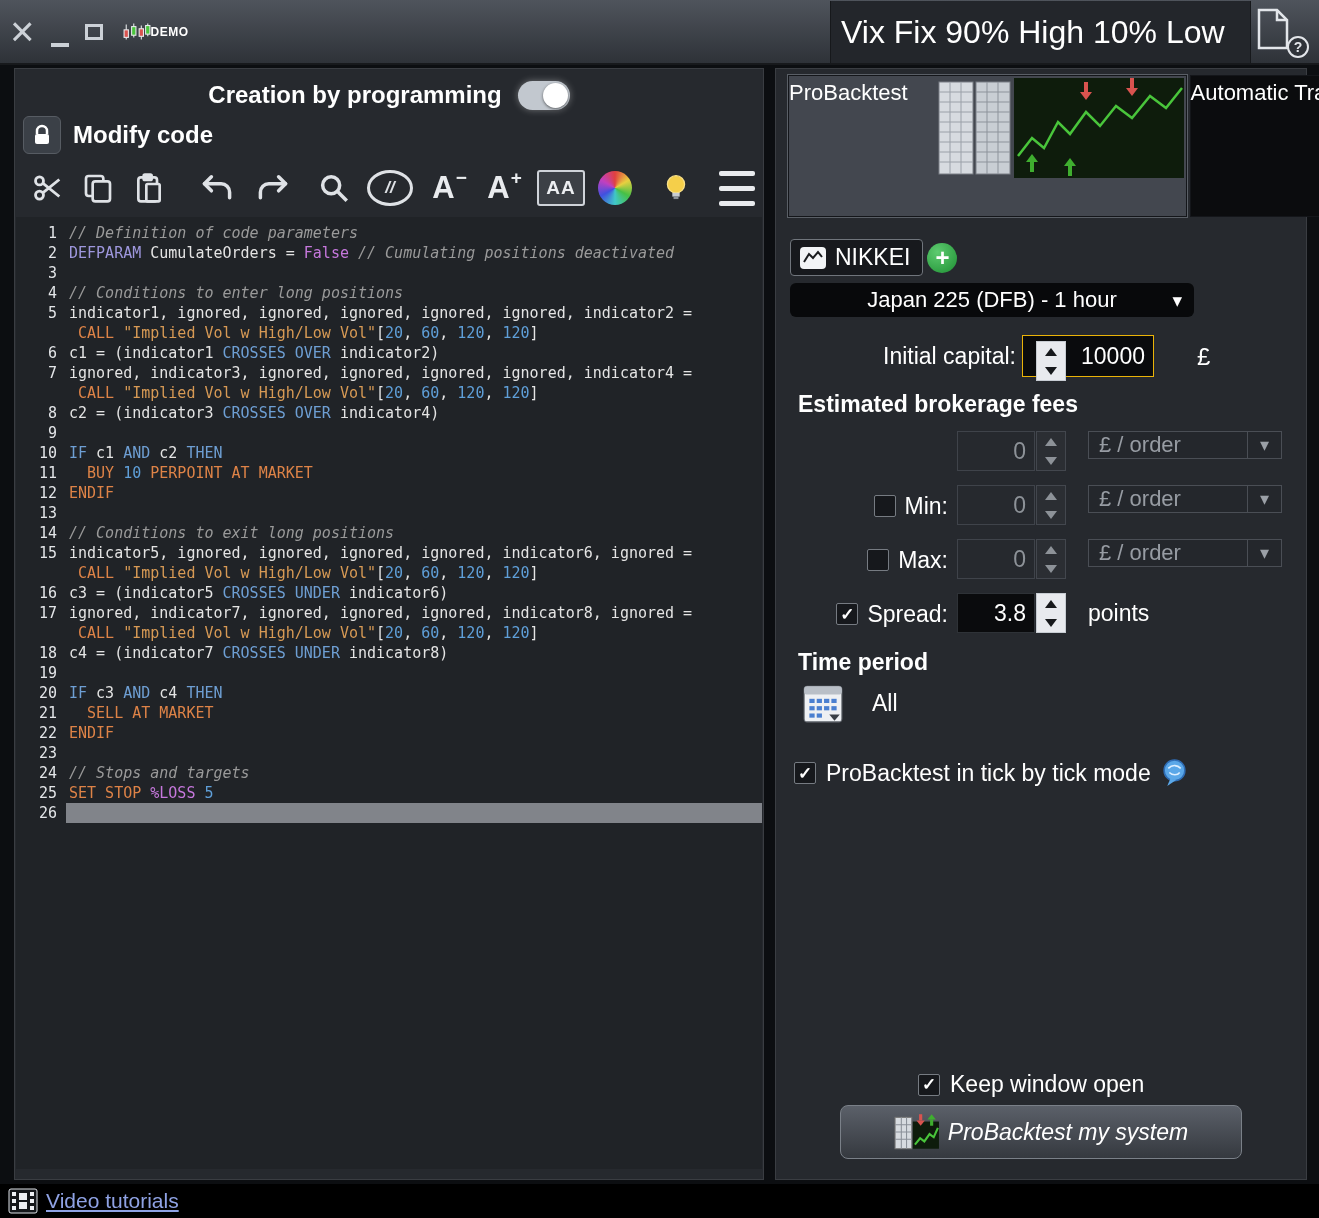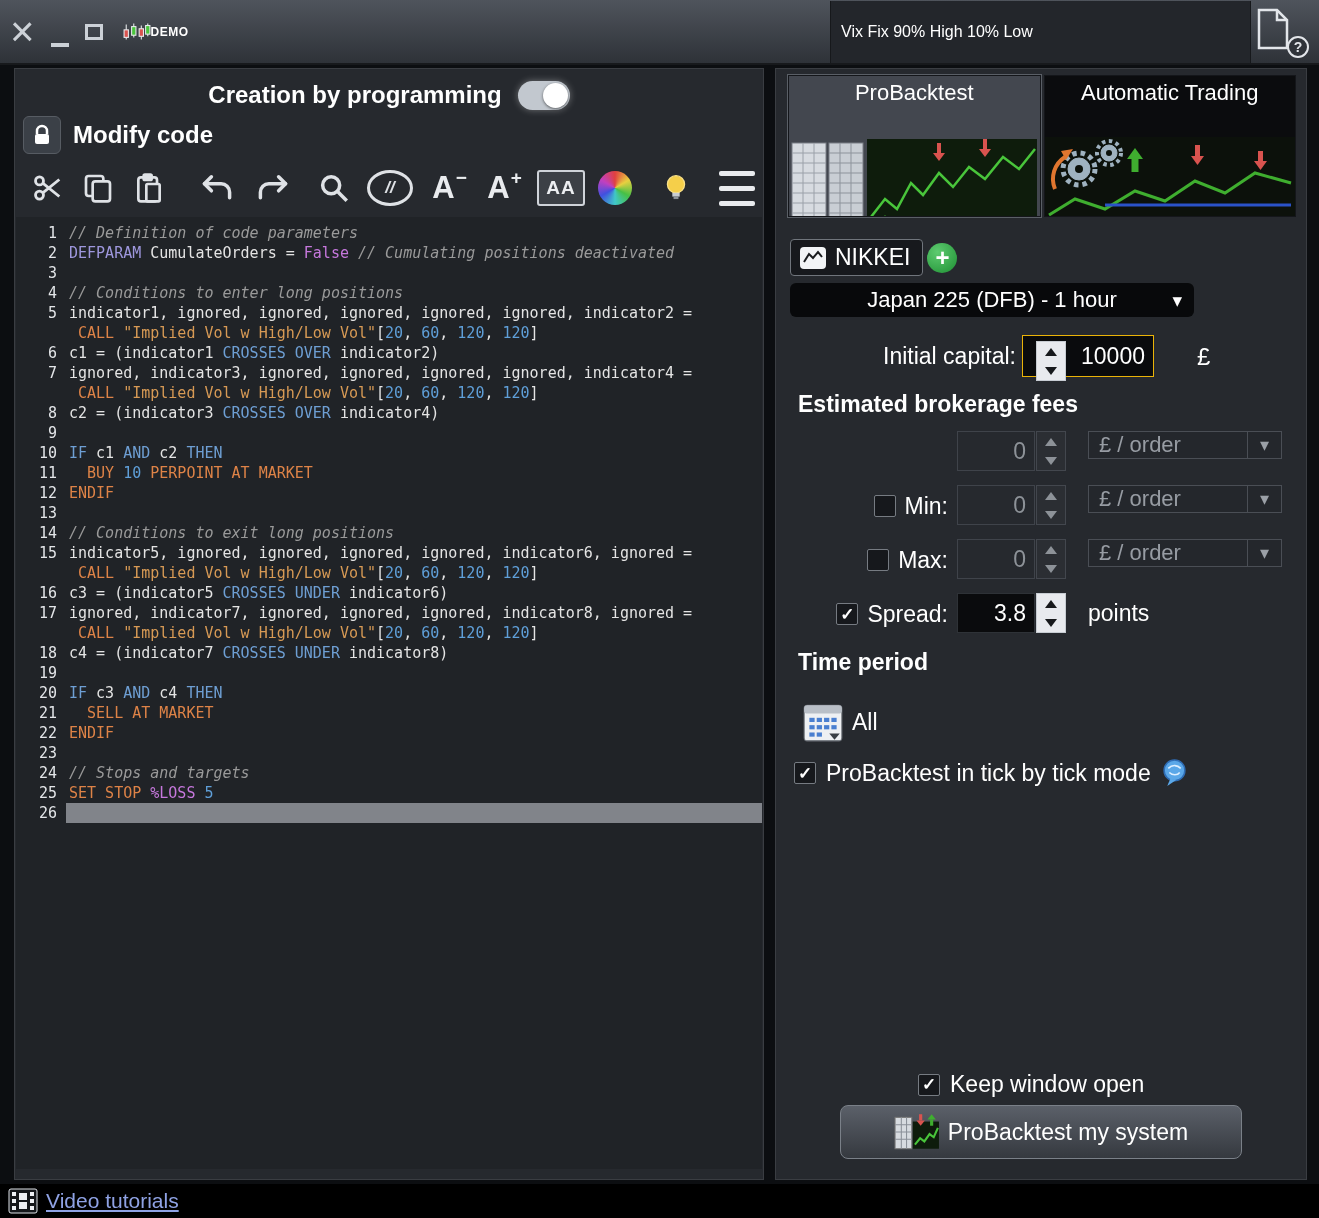--- a/index.html
+++ b/index.html
@@ -24,21 +24,21 @@
   .win-min { width:18px; height:4px; background:#ccd1d7; margin-left:16px; margin-top:26px; }
   .win-max { width:18px; height:16px; border:3px solid #ccd1d7; margin-left:16px; }
   .demo-badge { margin-left:20px; display:flex; flex-direction:row; align-items:center; }
   .demo-label { color:#fff; font-size:12px; font-weight:bold; letter-spacing:.5px; }
   .title-text { color:#f2f3f5; font-size:24px; margin-left:12px; white-space:nowrap; }
   .system-name-box {
     position:absolute; left:830px; top:1px; width:421px; height:62px;
     background:#23262b; border-left:1px solid #16181b; border-right:1px solid #16181b;
     display:flex; align-items:center; padding-left:10px;
   }
-  .system-name { color:#fff; font-size:16px; white-space:nowrap; }
+  .system-name { color:#fff; font-size:32px; white-space:nowrap; }
   .help-btn { position:absolute; right:8px; top:8px; width:56px; height:50px; }
   .help-q {
     position:absolute; right:2px; bottom:0; width:22px; height:22px; border-radius:50%;
     border:2px solid #e3e6ea; background:#2f3339; color:#e3e6ea;
     font-size:14px; font-weight:bold; display:flex; align-items:center; justify-content:center;
   }
 
   
   .left-panel {
     position:absolute; left:14px; top:68px; width:750px; height:1112px;
@@ -81,21 +81,21 @@
   .tk-n { color:#5f9fd8; }
   .tk-i { color:#de8347; }
   .tk-s { color:#d79a55; }
   .tk-d { color:#9e97dd; }
   .tk-v { color:#c678dd; }
 
   
   .right-panel { position:absolute; left:775px; top:68px; width:532px; height:1112px;
     background:#26292e; border:1px solid #3a3d42; }
   .tabs { position:absolute; top:6px; left:12px; width:508px; height:142px; display:flex; gap:3px; }
-  .tab { flex:1; border:1px solid #14161a; display:flex; flex-direction:column; cursor:pointer;gap:28px; }
+  .tab { flex:1; border:1px solid #14161a; display:flex; flex-direction:row; cursor:pointer;gap:28px; }
   .tab.active { background:#43474f; box-shadow:0 0 0 1px #5a5f66; }
   .tab.inactive { background:#0b0c0e; }
   .tab-header { height:33px; display:flex; align-items:center; justify-content:center;
     color:#fff; font-size:22px; white-space:nowrap; }
   .tab-img { flex:1; overflow:hidden; }
 
   .instrument-row { position:absolute; top:170px; left:14px; display:flex; align-items:center; }
   .instrument-box { display:flex; align-items:center; gap:8px; background:#17191d;
     border:1px solid #70757c; border-radius:4px; padding:4px 12px 4px 8px; }
   .instrument-name { color:#fff; font-size:23px; }
@@ -138,35 +138,35 @@
   .spinner.on  { --arrow:#17191c; background:#e8eaee; border:1px solid #c7ccd2; }
   .spinner.off { --arrow:#8d9298; background:#2b2e33; border:1px solid #43474e; }
   .unit-select { position:absolute; left:312px; top:6px; width:194px; height:28px;
     background:#24272c; border:1px solid #4a4e55; display:flex; align-items:center; cursor:pointer; }
   .unit-text { flex:1; color:#979ca3; font-size:22px; padding-left:10px; white-space:nowrap; }
   .unit-chev { width:34px; height:100%; border-left:1px solid #4a4e55;
     display:flex; align-items:center; justify-content:center; color:#9ba0a7; font-size:18px; }
   .unit-plain { position:absolute; left:312px; top:13px; color:#fff; font-size:23px; }
 
   .time-heading { position:absolute; top:580px; left:22px; color:#fff; font-size:23px; font-weight:bold; }
-  .time-row { position:absolute; top:631px; left:26px; display:flex; align-items:center; gap:8px; }
+  .time-row { position:absolute; top:612px; left:26px; display:flex; align-items:center; gap:28px; }
   .time-value { color:#fff; font-size:23px; }
 
   .checkbox { width:22px; height:22px; background:#16181c; border:1px solid #767b82; border-radius:2px;
     display:inline-flex; align-items:center; justify-content:center; color:#fff;
     font-size:17px; font-weight:bold; flex:none; cursor:pointer; }
 
   .tick-row { position:absolute; top:690px; left:18px; display:flex; align-items:center; gap:10px; }
   .tick-label { color:#fff; font-size:23px; }
   .keep-row { position:absolute; top:1002px; left:142px; display:flex; align-items:center; gap:10px; }
   .keep-label { color:#fff; font-size:23px; }
   .run-btn { position:absolute; top:1036px; left:64px; width:402px; height:54px; border-radius:8px;
     background:linear-gradient(#5b6069, #35393f); border:1px solid #7a8088;
     display:flex; align-items:center; justify-content:center; gap:8px;
-    color:#fff; font-size:23px; font-family:inherit; cursor:pointer; }
+    color:#fff; font-size:23px; font-family:inherit; cursor:pointer;font-style:italic; }
 
   
   .footer { position:absolute; left:0; bottom:0; width:1319px; height:34px; background:#000;
     display:flex; align-items:center; gap:8px; padding-left:8px; }
   .video-link { color:#8fa2e4; font-size:21px; text-decoration:underline; }
 </style>
 </head>
 <body>
 
 <div class="titlebar">

